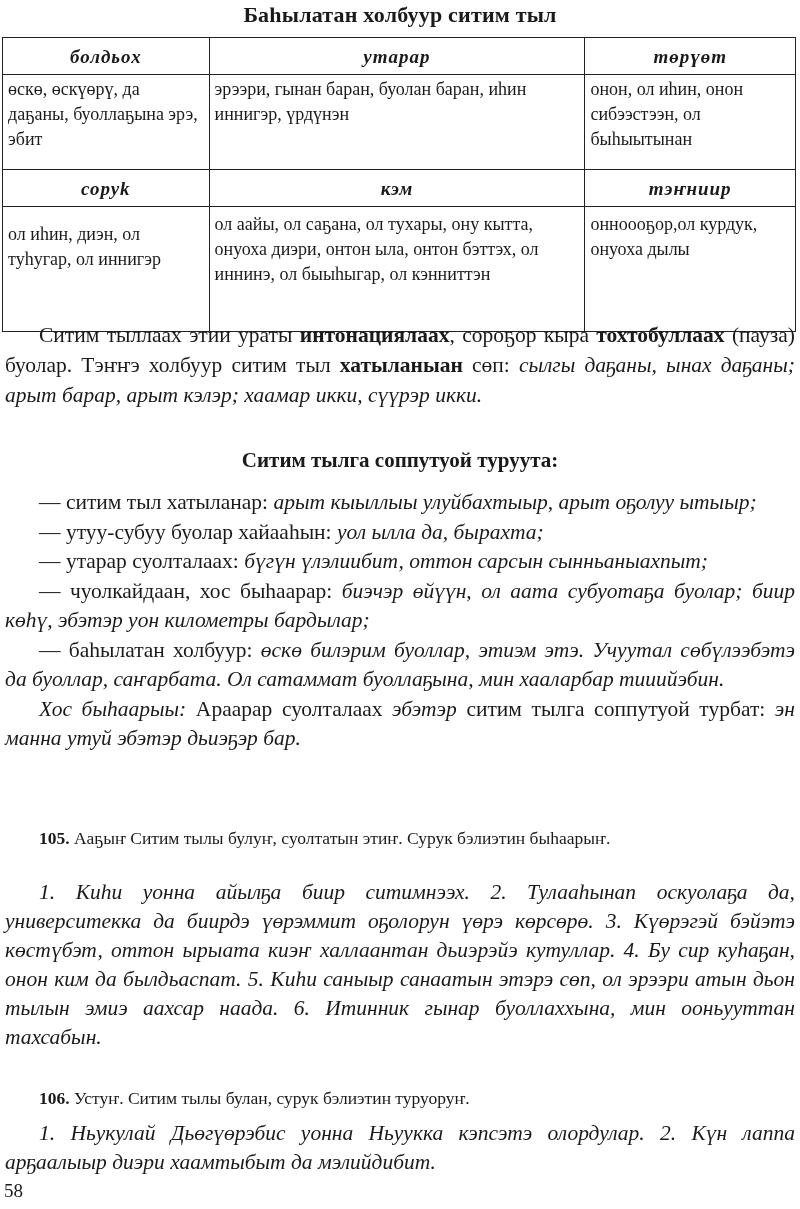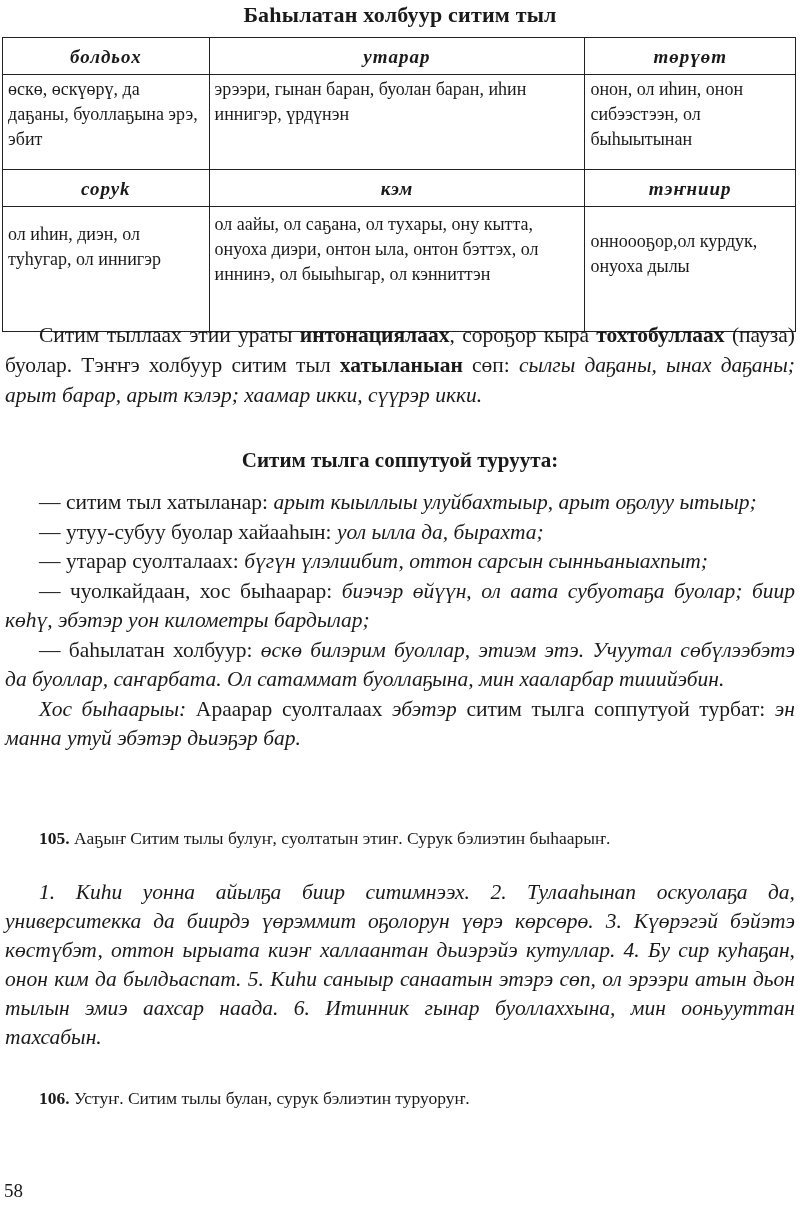--- a/index.html
+++ b/index.html
@@ -125,21 +125,21 @@
       <td>онон, ол иһин, онон сибээстээн, ол быһыытынан</td>
     </tr>
     <tr>
       <th class="c1">соруk</th>
       <th class="c2">кэм</th>
       <th class="c3">тэҥниир</th>
     </tr>
     <tr>
       <td style="height:105px; padding-top:15px">ол иһин, диэн, ол туһугар, ол иннигэр</td>
       <td style="padding-top:5px">ол аайы, ол саҕана, ол тухары, ону кытта, онуоха диэри, онтон ыла, онтон бэттэх, ол иннинэ, ол быыһыгар, ол кэнниттэн</td>
-      <td style="padding-top:22px">онноооҕор,ол курдук, онуоха дылы</td>
+      <td style="padding-top:5px">онноооҕор,ол курдук, онуоха дылы</td>
     </tr>
   </tbody>
     </table>
 
   <div class="body-text" style="top:320px">
     <p class="para-indent"><span>Ситим тыллаах этии ураты </span><b>интонациялаах</b><span>, сороҕор кыра </span><b>тохтобуллаах</b><span> (пауза) буолар. Тэҥҥэ холбуур ситим тыл </span><b>хатыланыан</b><span> сөп: </span><i>сылгы даҕаны, ынах даҕаны; арыт барар, арыт кэлэр; хаамар икки, сүүрэр икки.</i></p>
   </div>
 
   <div class="subhead" style="top:448px">Ситим тылга соппутуой туруута:</div>
 
@@ -151,16 +151,17 @@
     <p class="para-indent"><span>— баһылатан холбуур: </span><i>өскө билэрим буоллар, этиэм этэ. Учуутал сөбүлээбэтэ да буоллар, саҥарбата. Ол сатаммат буоллаҕына, мин хааларбар тииийэбин.</i></p>
     <p class="para-indent"><i>Хос быһаарыы:</i><span> Араарар суолталаах </span><i>эбэтэр</i><span> ситим тылга соппутуой турбат: </span><i>эн манна утуй эбэтэр дьиэҕэр бар.</i></p>
   </div>
 
   <div class="ex-head" style="top:826px"><b>105.</b><span> Ааҕыҥ Ситим тылы булуҥ, суолтатын этиҥ. Сурук бэлиэтин быһаарыҥ.</span></div>
 
   <div class="ex-body" style="top:878px">1. Киһи уонна айылҕа биир ситимнээх. 2. Тулааһынап оскуолаҕа да, университекка да биирдэ үөрэммит оҕолорун үөрэ көрсөрө. 3. Күөрэгэй бэйэтэ көстүбэт, оттон ырыата киэҥ халлаантан дьиэрэйэ кутуллар. 4. Бу сир куһаҕан, онон ким да былдьаспат. 5. Киһи саныыр санаатын этэрэ сөп, ол эрээри атын дьон тылын эмиэ аахсар наада. 6. Итинник гынар буоллаххына, мин ооньууттан тахсабын.</div>
 
   <div class="ex-head" style="top:1086px"><b>106.</b><span> Устуҥ. Ситим тылы булан, сурук бэлиэтин туруоруҥ.</span></div>
 
+  <div class="ex-body" style="top:1119px">1. Ньукулай Дьөгүөрэбис уонна Ньуукка кэпсэтэ олордулар. 2. Күн лаппа арҕаалыыр диэри хаамтыбыт да мэлийдибит.</div>
 
   <div class="page-num">58</div>
 
 </div>
 
 </body></html>

